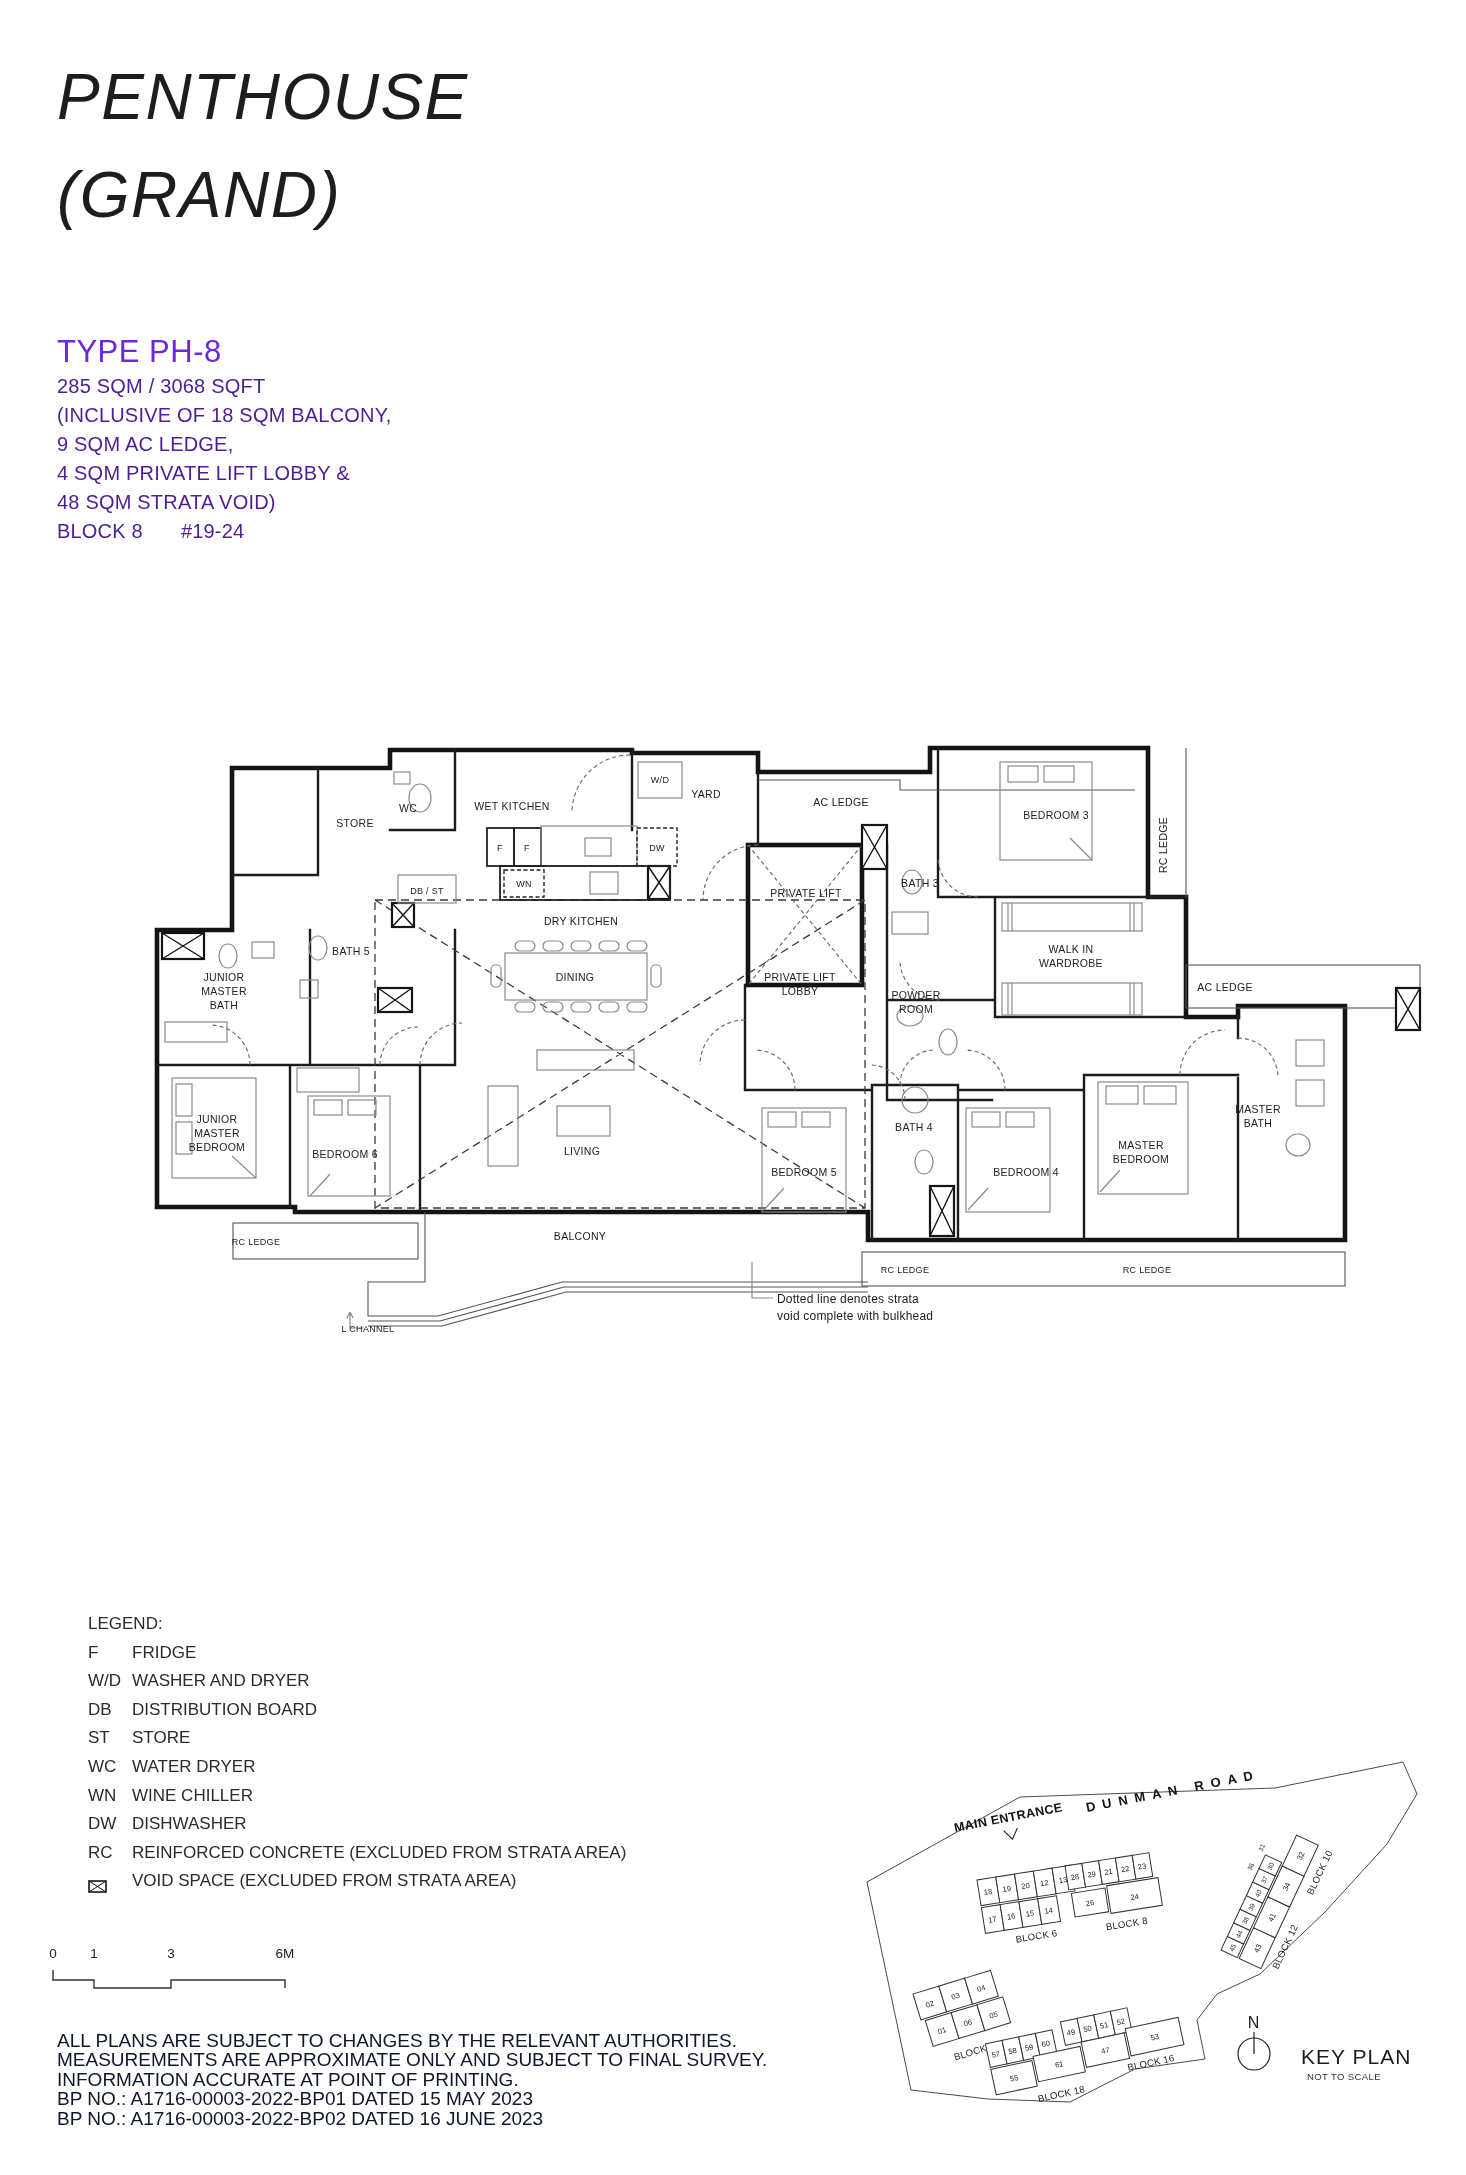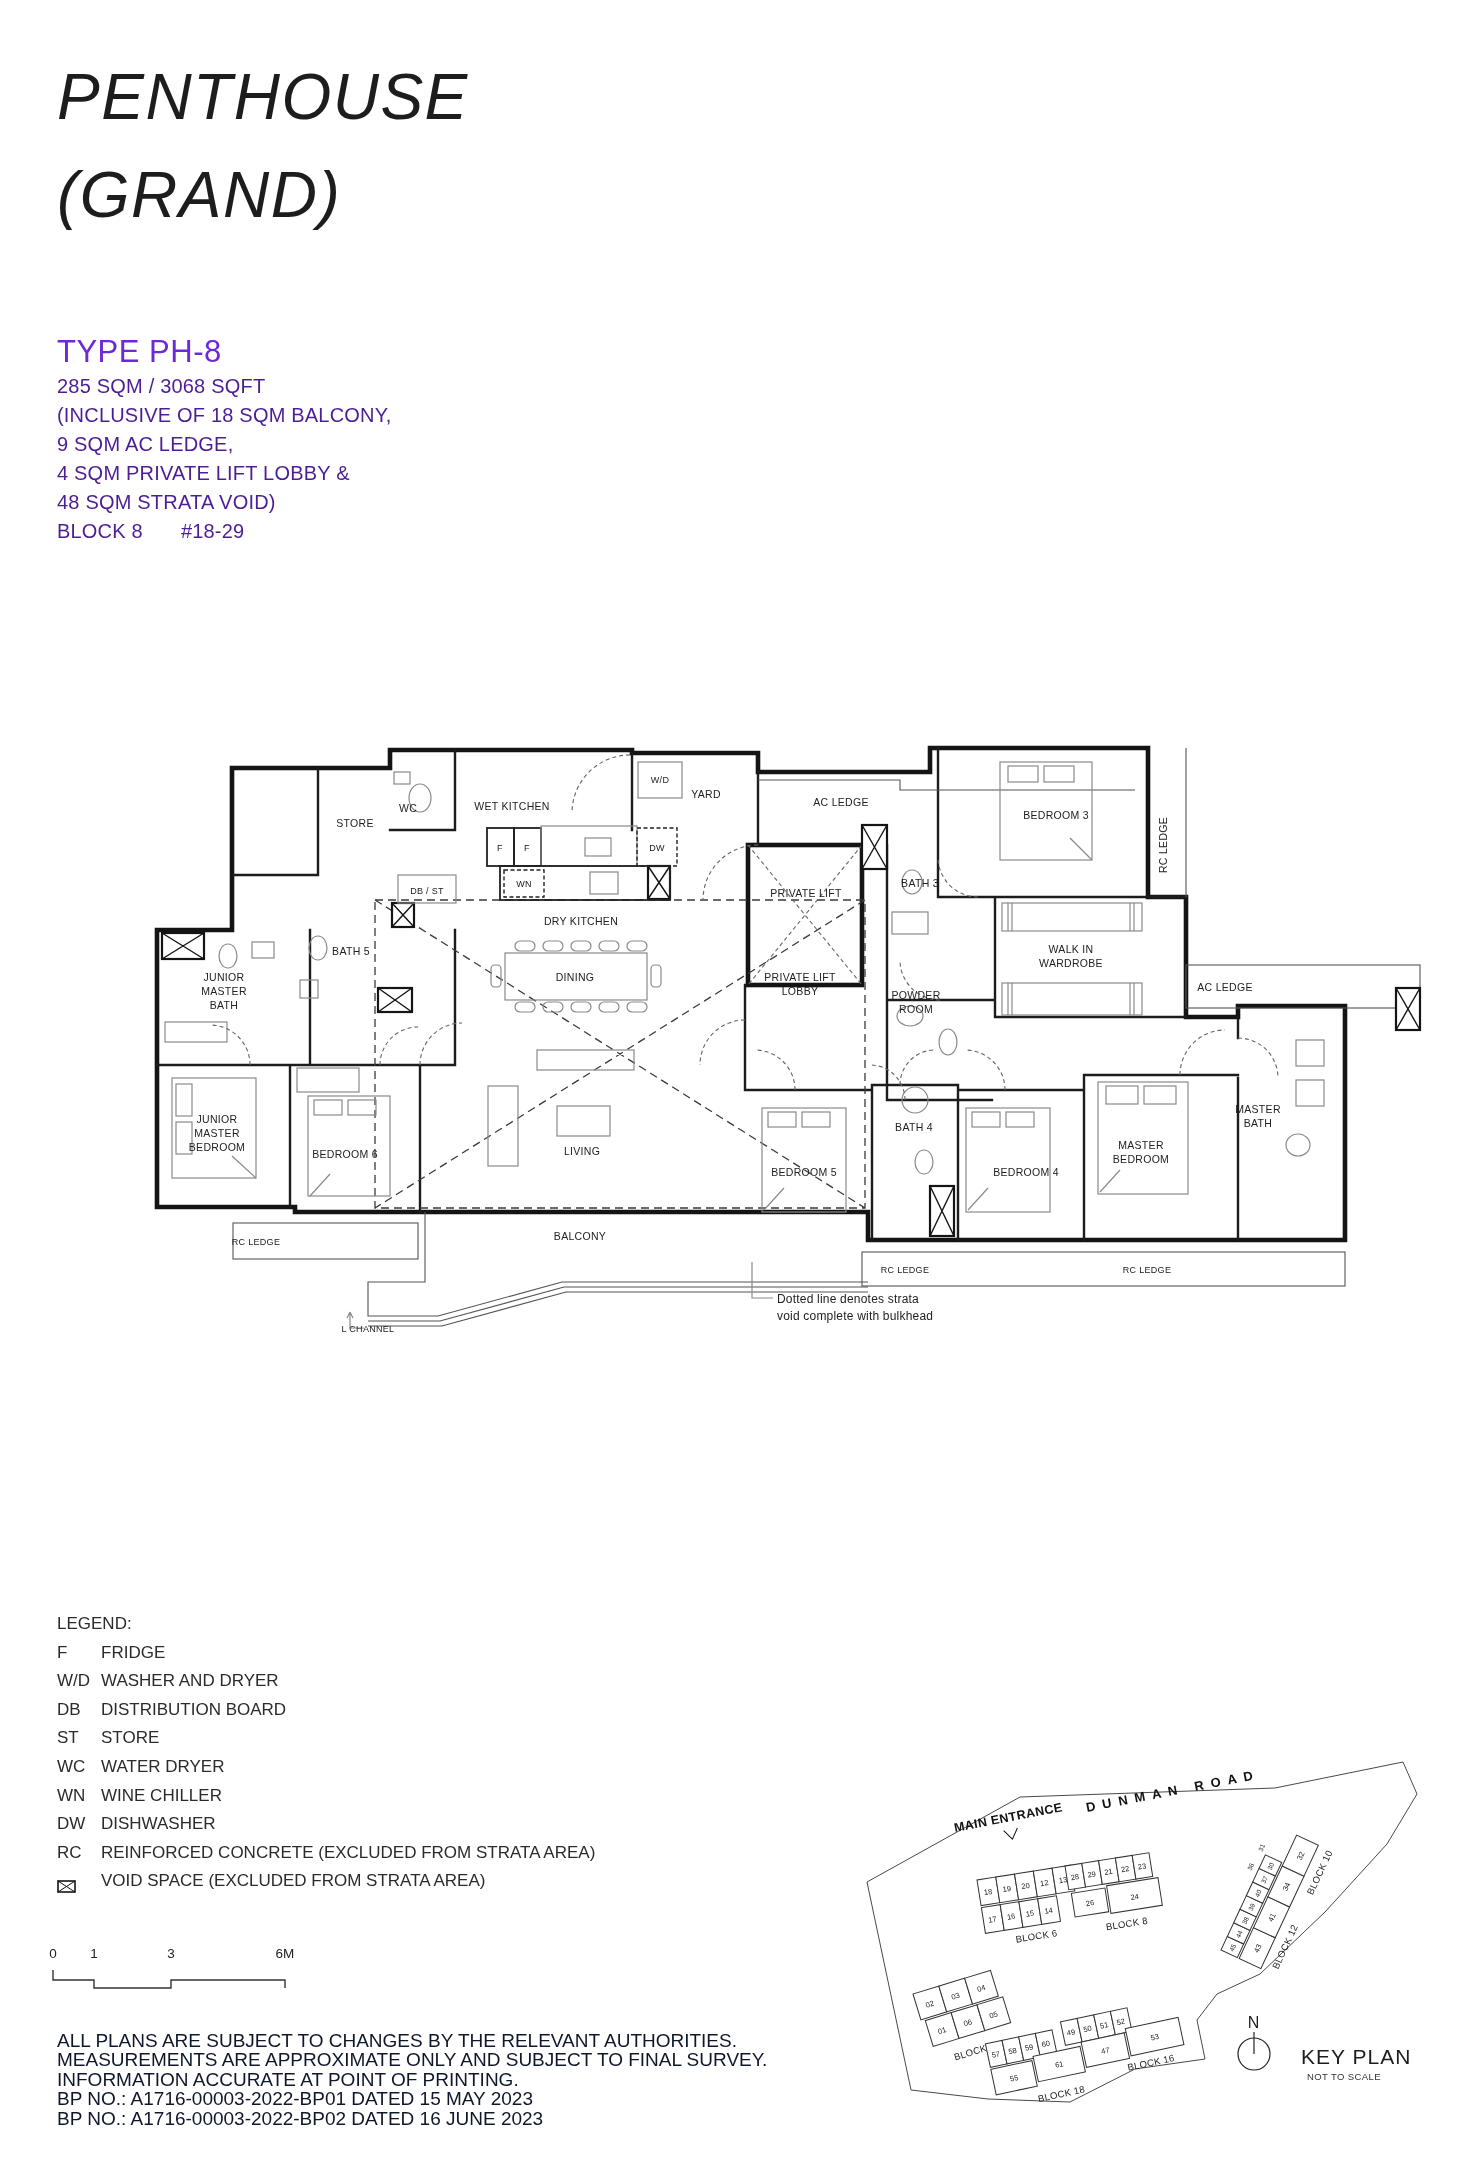--- a/index.html
+++ b/index.html
@@ -3,21 +3,21 @@
 <meta charset="utf-8">
 <style>
   html,body{margin:0;padding:0;background:#fff;}
   body{width:1466px;height:2175px;position:relative;font-family:"Liberation Sans",sans-serif;color:#2b2b2b;overflow:hidden;}
   .title{position:absolute;left:57px;top:48px;font-size:64px;line-height:98px;font-weight:300;letter-spacing:1.5px;color:#1d1d1d;font-style:italic;}
   .unit-type{position:absolute;left:57px;top:334px;font-size:31px;letter-spacing:.5px;color:#6d28d9;}
   .unit-details{position:absolute;left:57px;top:372px;font-size:20px;line-height:29px;letter-spacing:.2px;color:#4c1d95;}
   .unit-details .blockline span{display:inline-block;}
   .unit-details .blockline .gap{width:38px;}
   .legend{position:absolute;left:57px;top:1610px;font-size:17px;line-height:28.6px;color:#2b2b2b;}
-  .legend .row{display:flex;align-items:flex-start;}
+  .legend .row{display:flex;align-items:flex-start;margin-left:31px;}
   .legend .k{width:44px;flex:none;}
   .legend .icon-cell{width:44px;flex:none;padding-top:7px;}
   .scalebar{position:absolute;left:45px;top:1944px;}
   .disclaimer{position:absolute;left:57px;top:2031px;font-size:19px;line-height:19.4px;color:#0f172a;}
   .plan{position:absolute;left:150px;top:735px;}
   .keyplan{position:absolute;left:855px;top:1752px;}
   svg text{font-family:"Liberation Sans",sans-serif;}
   .w5{stroke:#141414;stroke-width:4.6;fill:none;stroke-linecap:square;}
   .w25{stroke:#1c1c1c;stroke-width:2.4;fill:none;stroke-linecap:square;}
   .thin{stroke:#8a8a8a;stroke-width:1.2;fill:none;}
@@ -53,21 +53,21 @@
   </div>
 
   <div class="unit-type">TYPE PH-8</div>
   <div class="unit-details">
     <div>285 SQM / 3068 SQFT</div>
     <div>(INCLUSIVE OF 18 SQM BALCONY,</div>
     <div>9 SQM AC LEDGE,</div>
     <div>4 SQM PRIVATE LIFT LOBBY &amp;</div>
     <div>48 SQM STRATA VOID)</div>
     <div class="blockline">
-      <span>BLOCK 8</span><span class="gap"></span><span>#18-29</span>
+      <span>BLOCK 8</span><span class="gap"></span><span>#19-24</span>
     </div>
   </div>
 
   <svg class="plan" width="1290" height="615" viewBox="150 735 1290 615">
     <g>
       <path class="w5" d="M232,872 L232,768 L390,768 L390,750 L632,750 L632,753 L758,753 L758,772 L930,772 L930,748 L1148,748 L1148,897 L1186,897 L1186,1017 L1238,1017 L1238,1006 L1345,1006 L1345,1240 L868,1240 L868,1212 L425,1212 L295,1212 L295,1207 L157,1207 L157,930 L232,930 Z"></path>
       <rect class="w5" x="748" y="845" width="114" height="140"></rect>
     </g>
     <g>
       <path class="w25" d="M318,768 L318,875 M232,875 L318,875 M455,750 L455,830 M390,830 L455,830 M632,753 L632,830 M758,772 L758,845"></path>

